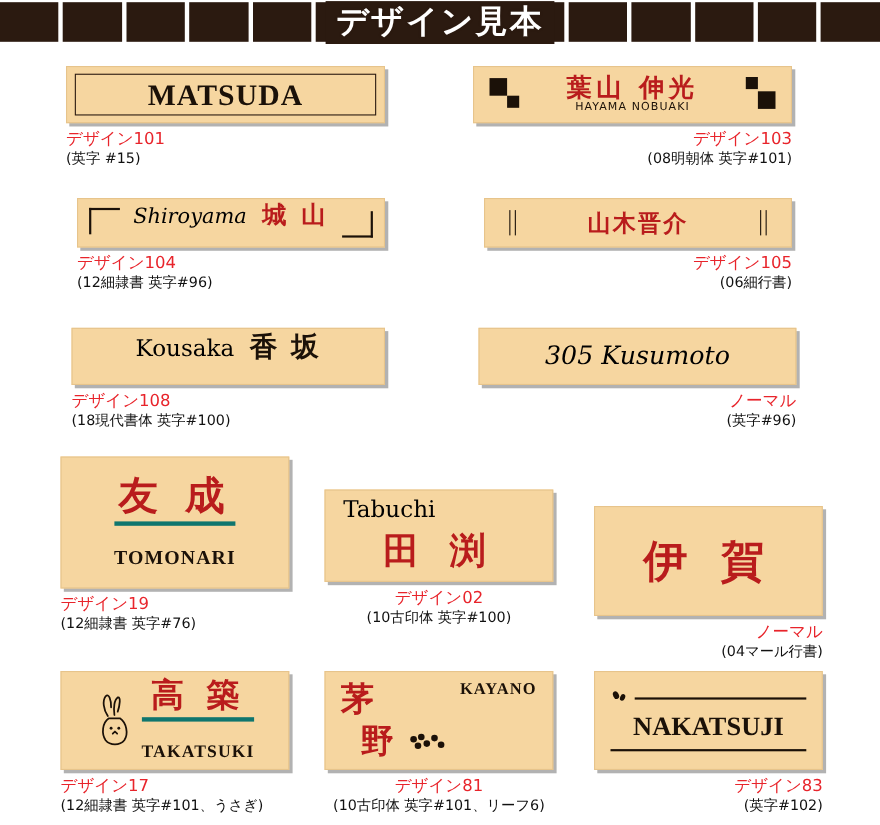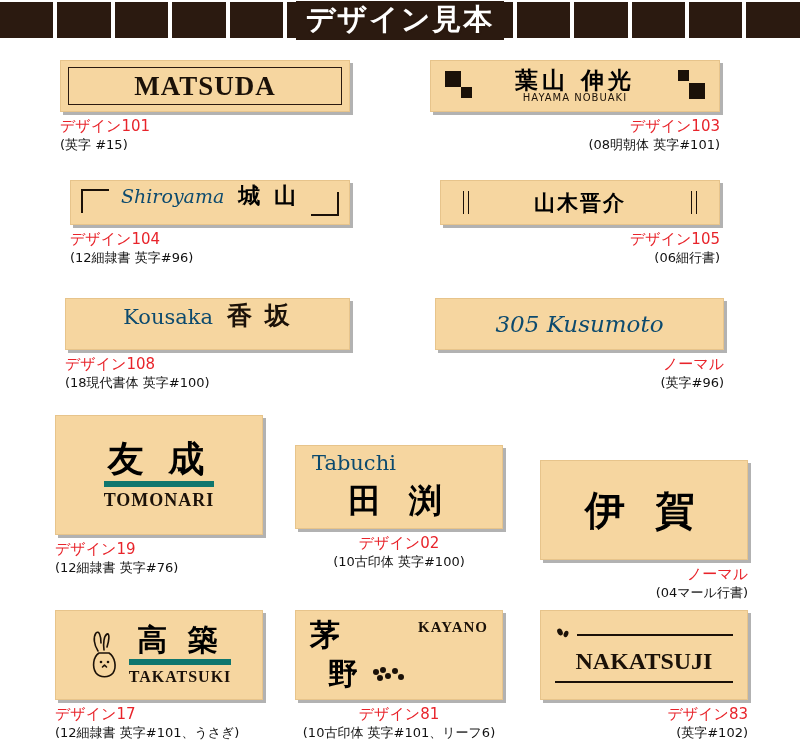--- a/index.html
+++ b/index.html
@@ -119,44 +119,44 @@
     color: #1b1108;
   }
   .kanji {
     font-family: "DejaVu Sans", sans-serif;
     font-weight: bold;
     color: #1b1108;
   }
   .kanji-serif {
     font-family: "DejaVu Serif", serif;
     font-weight: bold;
-    color: #000000;
+    color: #b91c1c;
   }
   .script {
     font-family: "DejaVu Serif", serif;
     font-style: italic;
-    color: #0c4a6e;
+    color: #000000;
   }
 
   .row-line {
     display: flex;
     align-items: baseline;
     justify-content: center;
     gap: 14px;
   }
   .stack {
     display: flex;
     flex-direction: column;
     align-items: center;
     justify-content: center;
     line-height: 1.05;
   }
   .underline-rom {
-    border-top: 6px solid #0f766e;
-    padding-top: 4px;
+    border-top: 4px solid #0f766e;
+    padding-top: 20px;
     margin-top: 3px;
   }
   .corner-tl, .corner-br {
     position: absolute;
     width: 26px; height: 22px;
   }
   .corner-tl { left: 10px; top: 8px; border-left: 2px solid #1b1108; border-top: 2px solid #1b1108; }
   .corner-br { right: 10px; bottom: 8px; border-right: 2px solid #1b1108; border-bottom: 2px solid #1b1108; }
 
   .sq-dot {

